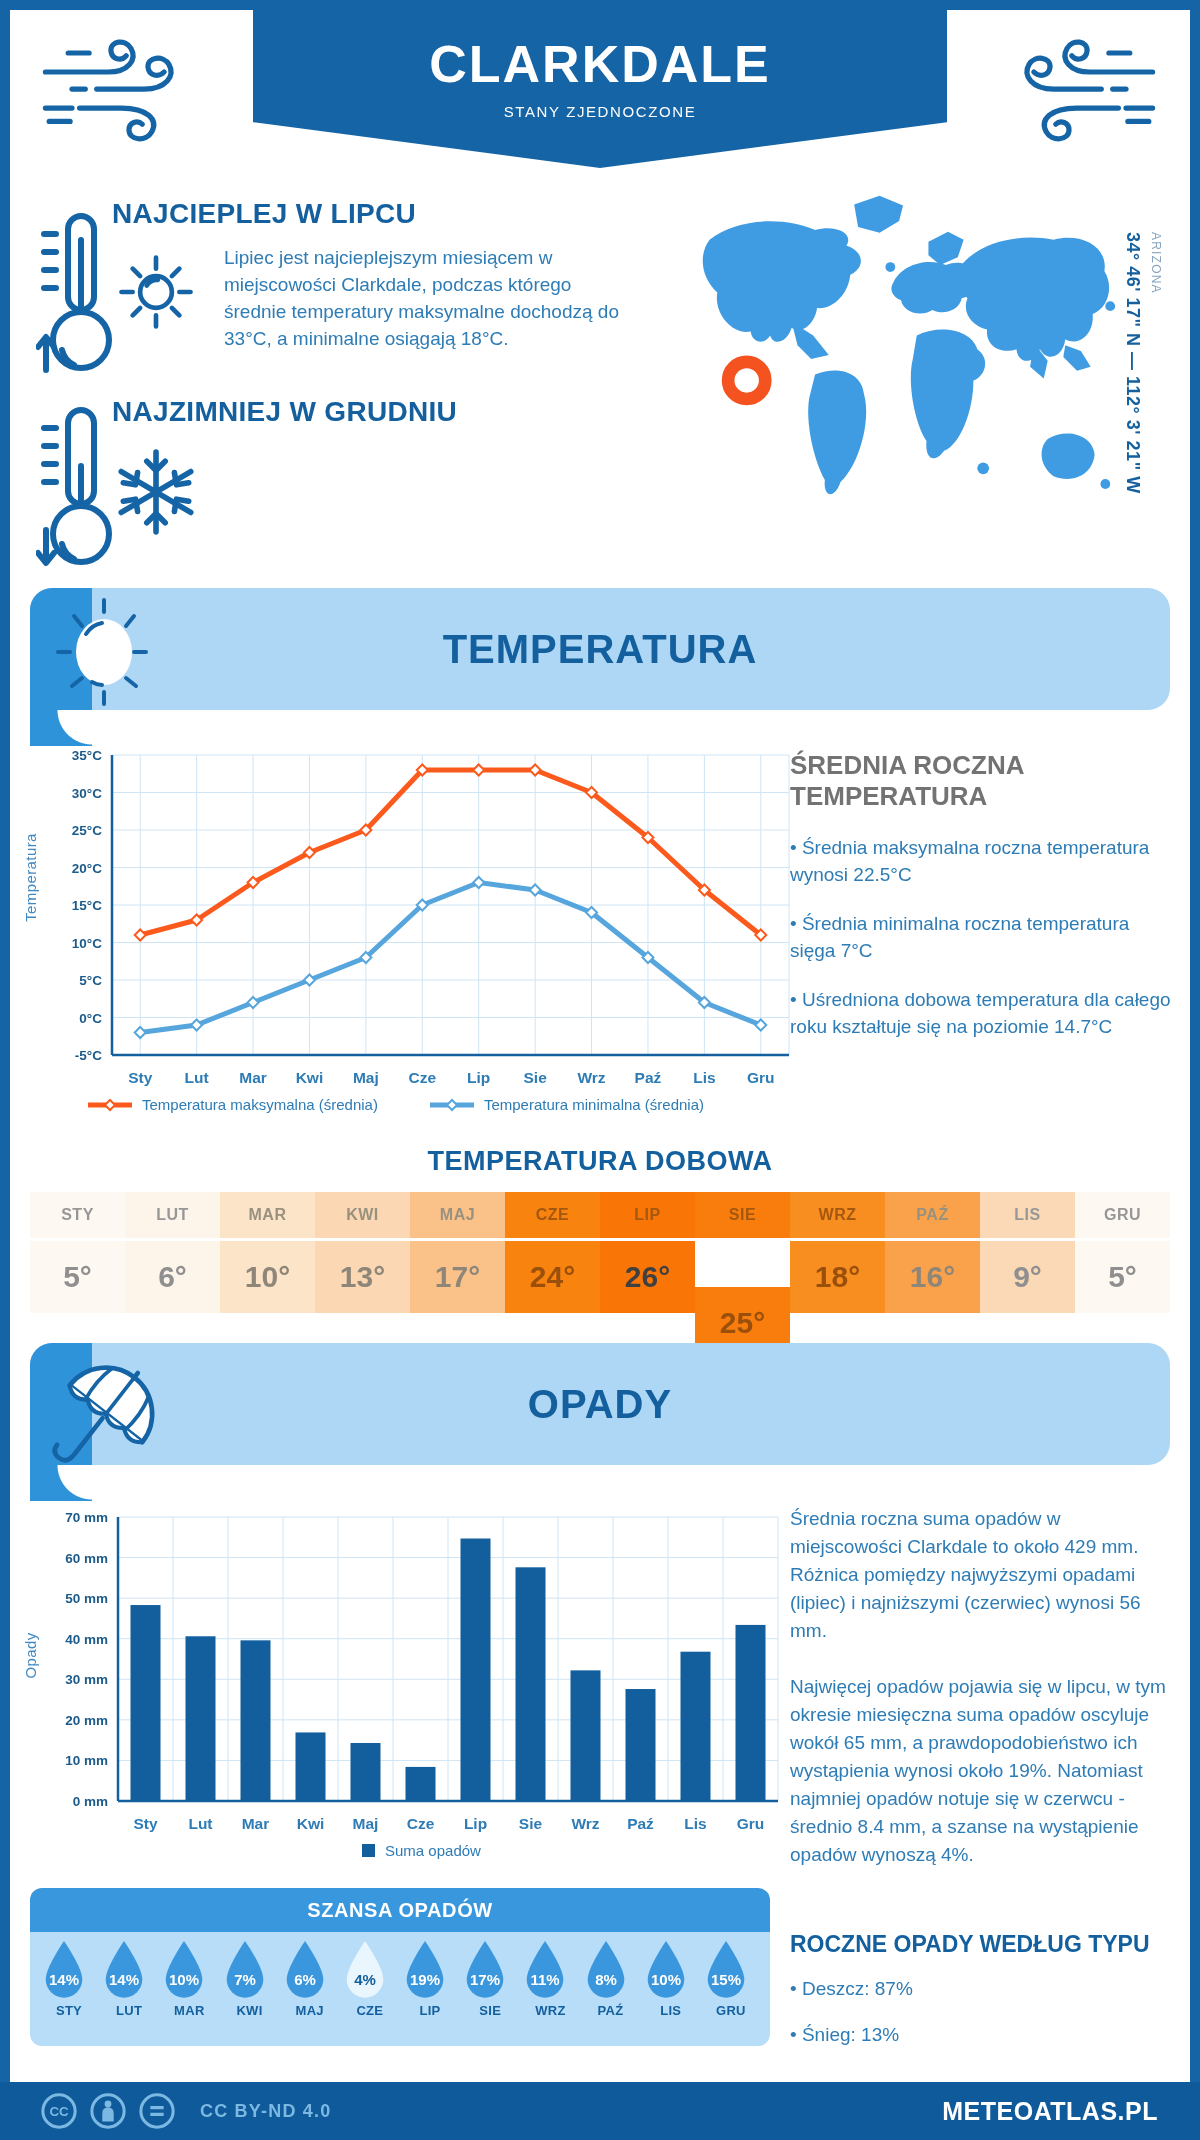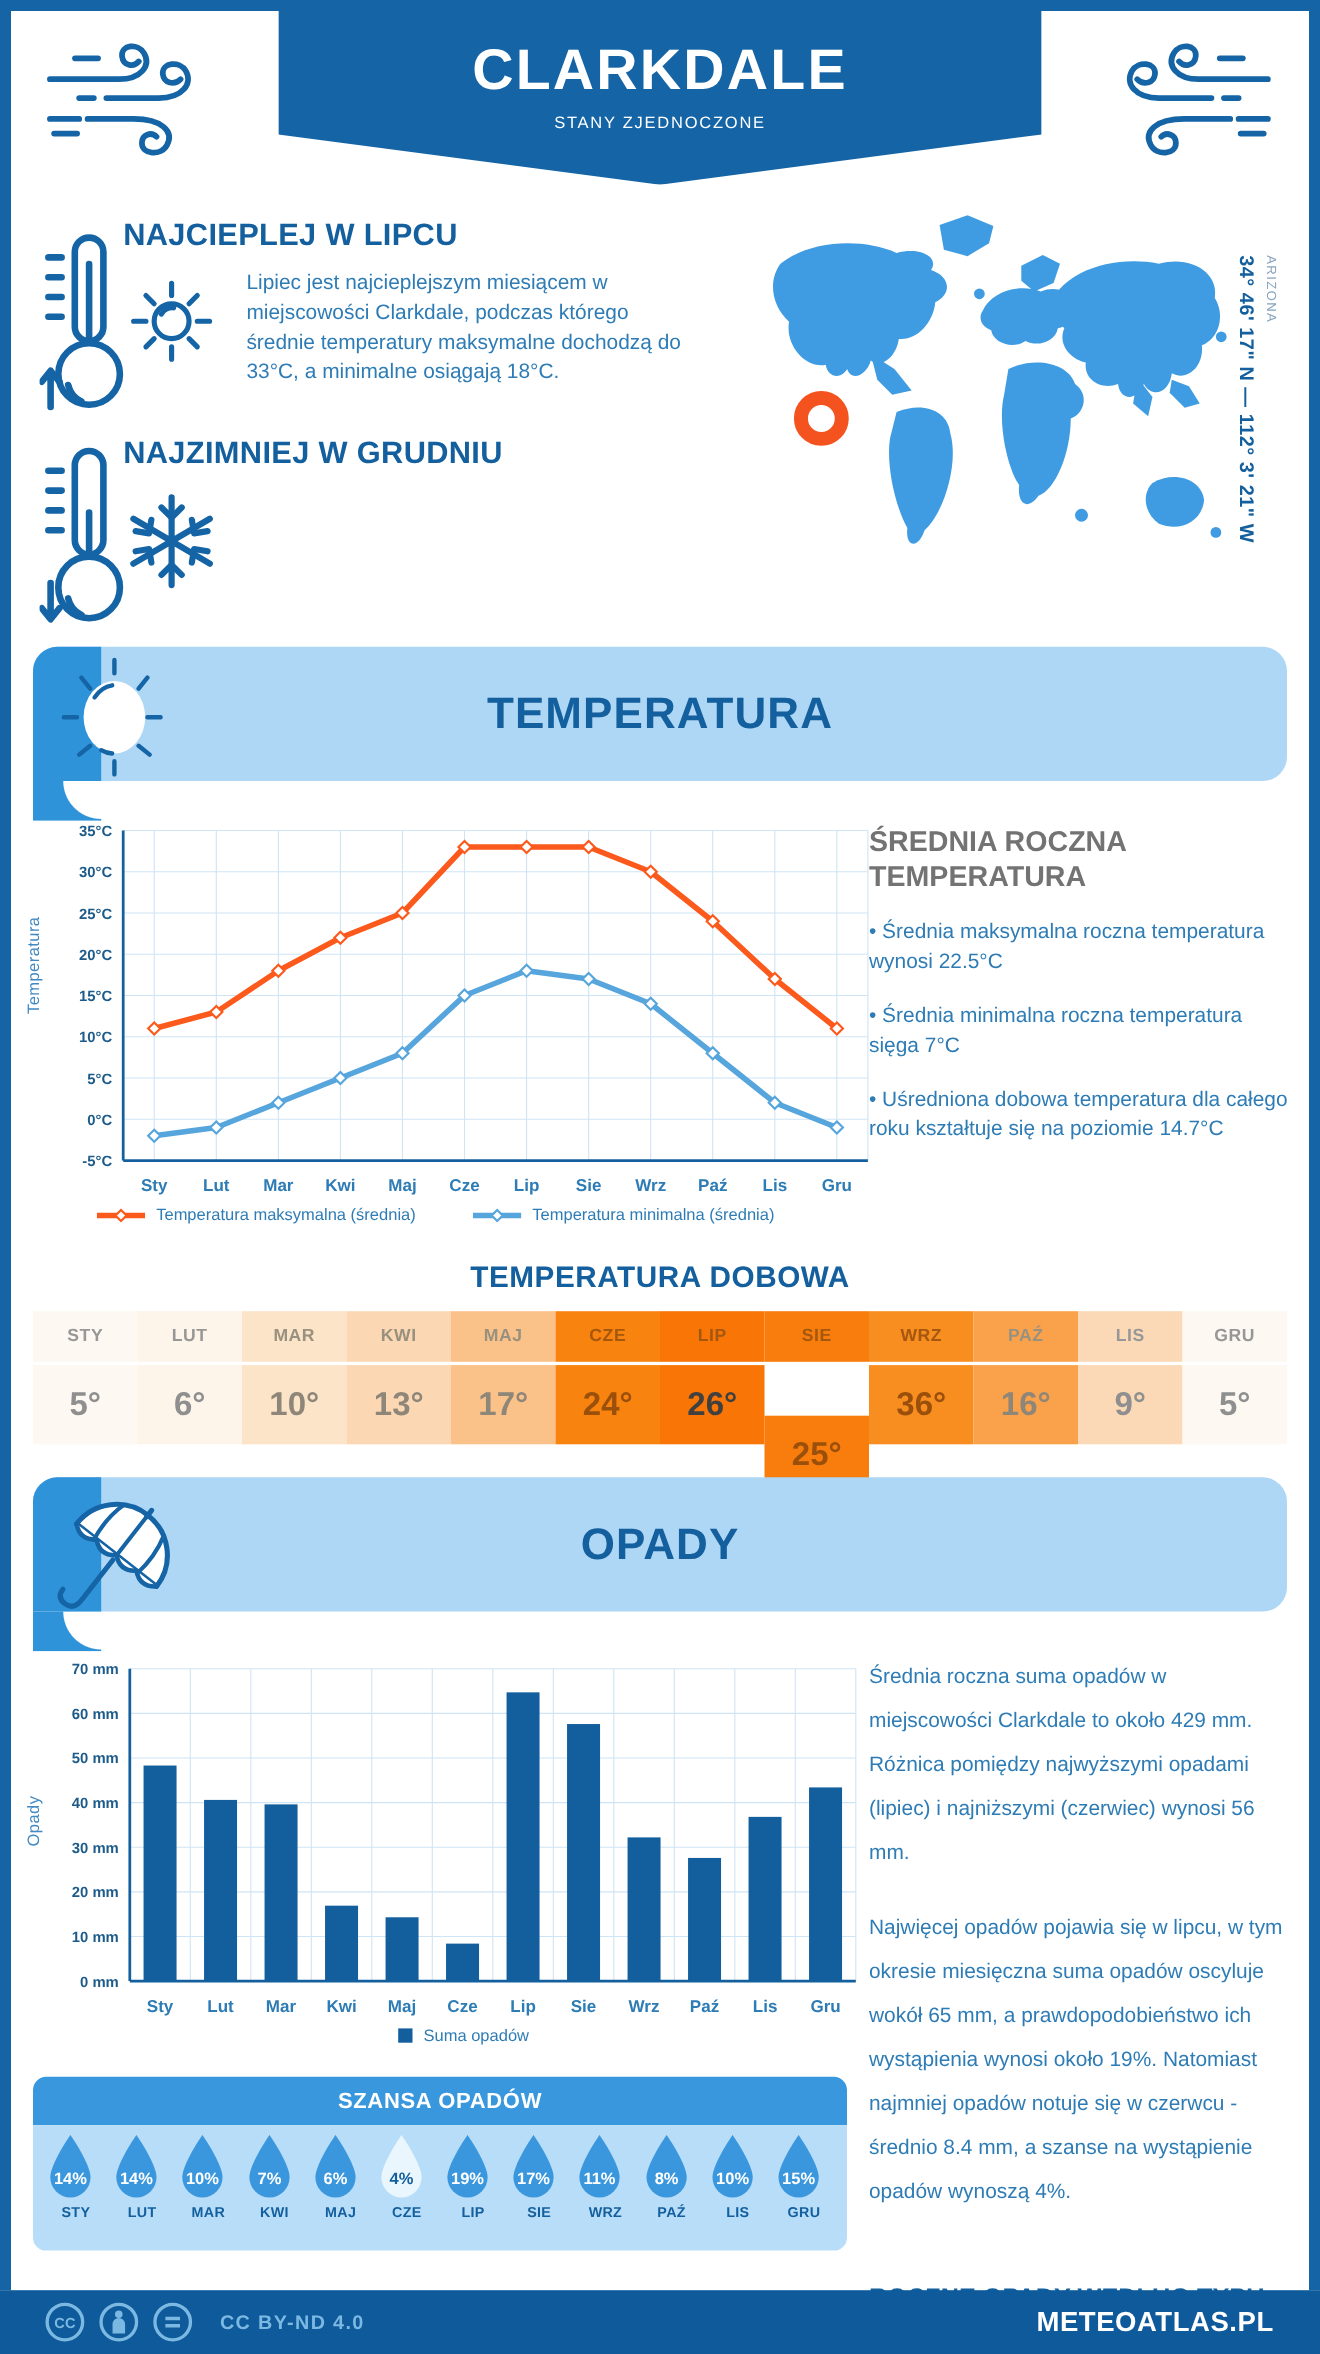--- a/index.html
+++ b/index.html
@@ -53,21 +53,21 @@
   .trow>div{width:95px;text-align:center;}
   .trow.months>div{height:46px;line-height:46px;font-size:16px;font-weight:700;letter-spacing:.5px;}
   .trow.vals{margin-top:3px;}
   .trow.vals>div{height:72px;line-height:72px;font-size:30px;font-weight:700;}
 
   
   #annual-col{left:790px;top:750px;width:382px;}
   #annual-col .col-heading{font-size:26px;font-weight:800;color:#737373;margin-bottom:20px;}
   #annual-col .bullet{margin-top:22px;}
   #prec-col{left:790px;top:1505px;width:386px;}
-  #prec-col .para{margin-bottom:28px;line-height:40px;}
+  #prec-col .para{margin-bottom:28px;line-height:28px;}
   #prec-col .col-heading{font-size:23px;font-weight:800;color:#14609e;margin-top:62px;}
   #prec-col .bullet{margin-top:16px;line-height:30px;}
 
   
   #chance-head{left:30px;top:1888px;width:740px;height:44px;background:#3897dd;
                border-radius:12px 12px 0 0;color:#fff;font-size:20px;font-weight:800;
                letter-spacing:.6px;text-align:center;line-height:44px;}
   #chance-body{left:30px;top:1932px;width:740px;height:114px;background:#b7ddf8;
                border-radius:0 0 12px 12px;}
   #drops{display:flex;justify-content:space-between;padding:8px 10px 0 10px;}
@@ -306,21 +306,21 @@
       </div>
       <div class="trow vals">
         <div style="background: rgb(253, 248, 241); color: rgb(143, 143, 143);">5°</div>
         <div style="background: rgb(253, 244, 234); color: rgb(143, 143, 143);">6°</div>
         <div style="background: rgb(252, 228, 201); color: rgb(142, 134, 120);">10°</div>
         <div style="background: rgb(251, 216, 179); color: rgb(142, 134, 120);">13°</div>
         <div style="background: rgb(250, 193, 137); color: rgb(142, 134, 120);">17°</div>
         <div style="background: rgb(248, 131, 15); color: rgb(154, 79, 11);">24°</div>
         <div style="background: rgb(248, 117, 6); color: #404040;">26°</div>
         <div style="background: rgb(248, 125, 12); color: rgb(154, 79, 11); margin-top: 46px;">25°</div>
-        <div style="background: rgb(248, 142, 32); color: rgb(154, 79, 11);">36°</div>
+        <div style="background: rgb(248, 142, 32); color: rgb(154, 79, 11);">18°</div>
         <div style="background: rgb(249, 162, 75); color: rgb(142, 134, 120);">16°</div>
         <div style="background: rgb(251, 217, 182); color: rgb(143, 143, 143);">9°</div>
         <div style="background: rgb(253, 248, 241); color: rgb(143, 143, 143);">5°</div>
       </div>
     </div>
 
   <div class="abs sec-banner" style="top:1343px;"></div>
   <div class="abs sec-strip" style="top:1343px;"></div>
   <div class="abs sec-tail" style="top:1465px;"></div>
   <svg class="abs" style="left:46px;top:1348px;" width="120" height="150" viewBox="0 0 130 160" stroke-linecap="round" stroke-linejoin="round">

